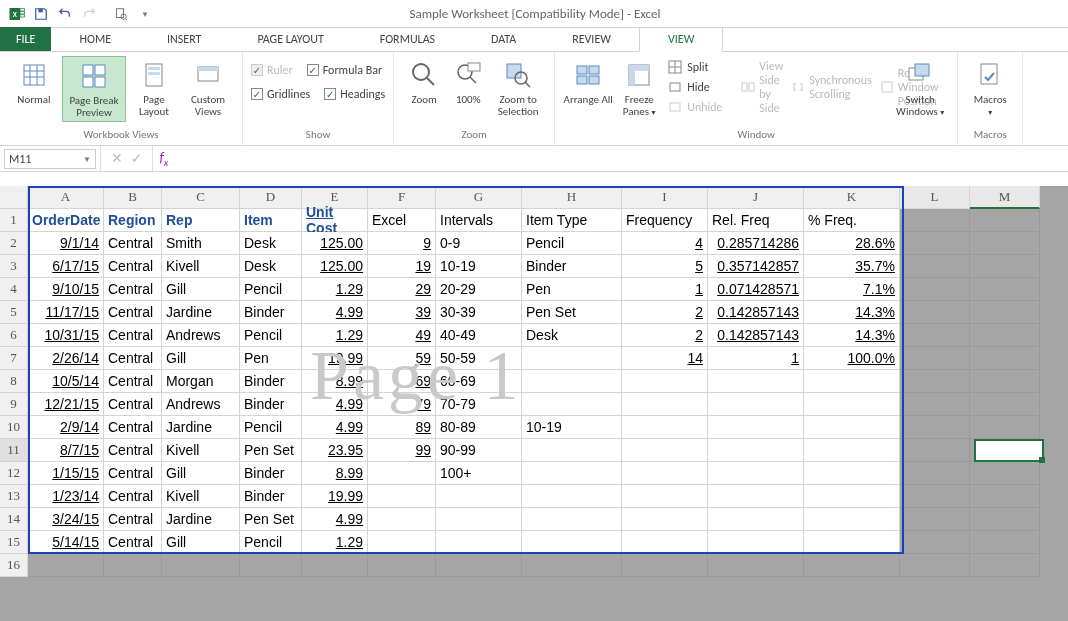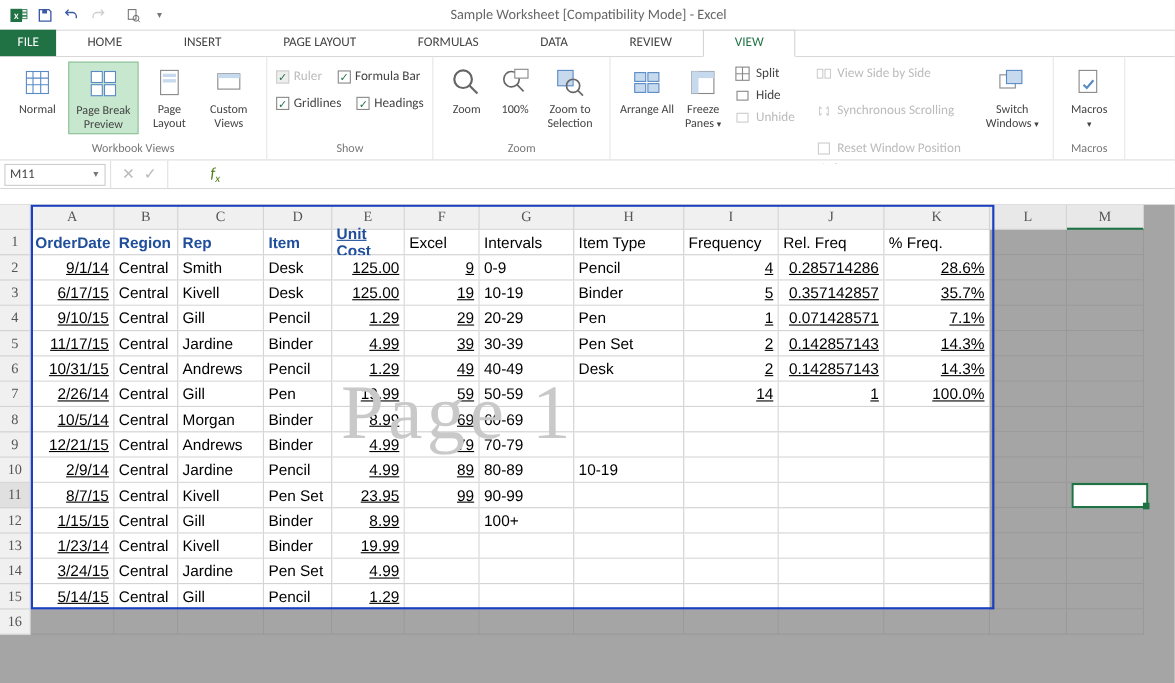--- a/index.html
+++ b/index.html
@@ -28,21 +28,21 @@
 .chk { display:flex; align-items:center; gap:4px; font-size:12px; color:#444; padding:1px 0; }
 .chk .box { width:12px; height:12px; border:1px solid #888; background:#fff; display:flex; align-items:center; justify-content:center; font-size:10px; color:#207245; }
 .smbtn { display:flex; align-items:center; gap:4px; font-size:12px; color:#444; padding:1px 2px; }
 .smbtn.dis { color:#bbb; }
 .smbtn .si { width:16px; height:16px; display:flex; align-items:center; justify-content:center; }
 
 .fbar { height:26px; display:flex; align-items:center; border-bottom:1px solid #d4d4d4; background:#fff; }
 .namebox { width:92px; border:1px solid #ccc; height:20px; margin:0 4px; display:flex; align-items:center; padding:0 4px; font-size:12px; }
 .namebox .dd { margin-left:auto; color:#777; font-size:8px; }
 .fbar .fbtns { display:flex; align-items:center; gap:8px; padding:0 10px; border-left:1px solid #e0e0e0; border-right:1px solid #e0e0e0; height:100%; color:#bbb; }
-.fbar .fx { font-style:italic; font-size:14px; color:#4d7c0f; padding:0 6px;margin-left:32px; }
+.fbar .fx { font-style:italic; font-size:14px; color:#a21caf; padding:0 6px; }
 .fbar .finput { flex:1; height:20px; border:none; font-size:12px; padding:0 4px; }
 .spacer { height:14px; background:#fff; }
 
 .sheetwrap { position:relative; height:calc(621px - 28px - 24px - 94px - 26px - 14px); background:#a5a5a5; overflow:hidden; }
 .grid { display:grid; position:relative;
   grid-template-columns:28px 76px 58px 78px 62px 66px 68px 86px 100px 86px 96px 96px 70px 70px;
   grid-auto-rows:23px; }
 .grid > div { background:#fff; border-right:1px solid #d4d4d4; border-bottom:1px solid #d4d4d4; font-size:14px; display:flex; align-items:center; padding:0 4px; color:#000; font-family:Arial,sans-serif; }
 .grid .colh { background:#f0f0f0; color:#555; justify-content:center; font-size:13px; font-family:"Segoe UI"; }
 .grid .rowh { background:#f0f0f0; color:#555; justify-content:center; font-size:13px; font-family:"Segoe UI"; }
@@ -269,21 +269,21 @@
           </div>
         <div class="smbtn dis">
             <span class="si">
               <svg width="14" height="14">
                 <rect x="2" y="3" width="10" height="8" fill="none" stroke="#ccc"></rect>
               </svg>
             </span>
             <span>Unhide</span>
           </div>
       </div>
-      <div style="display:flex;flex-direction:column;gap:16px;padding-top:2px;width:150px">
+      <div style="display:flex;flex-direction:row;gap:2px;padding-top:2px;width:150px">
         <div class="smbtn dis">
             <span class="si">
               <svg width="14" height="14">
                 <rect x="1" y="3" width="5" height="8" fill="none" stroke="#ccc"></rect>
                 <rect x="8" y="3" width="5" height="8" fill="none" stroke="#ccc"></rect>
               </svg>
             </span>
             <span>View Side by Side</span>
           </div>
         <div class="smbtn dis">

